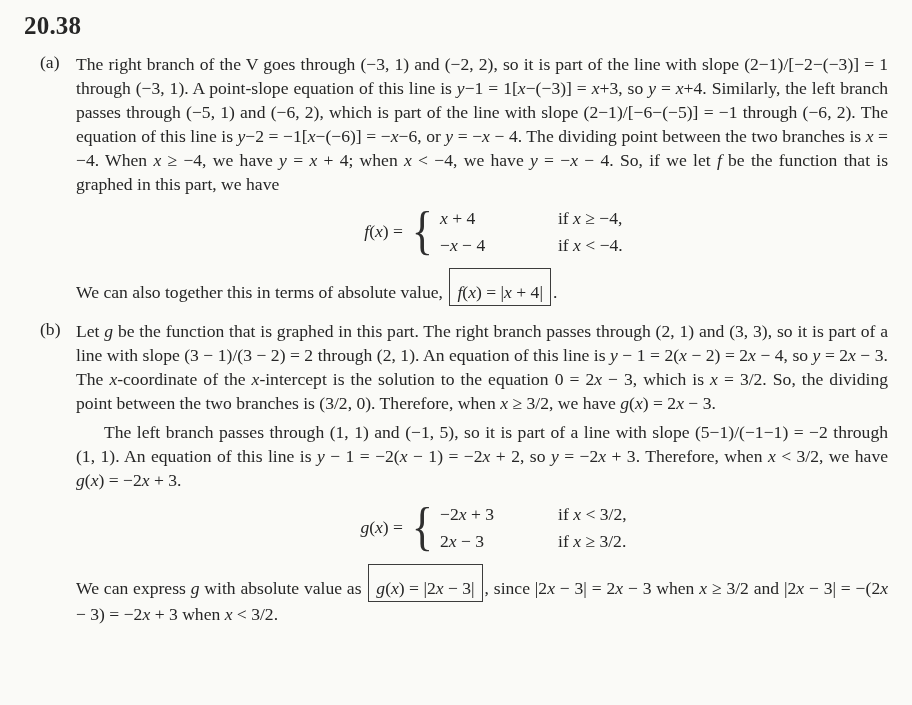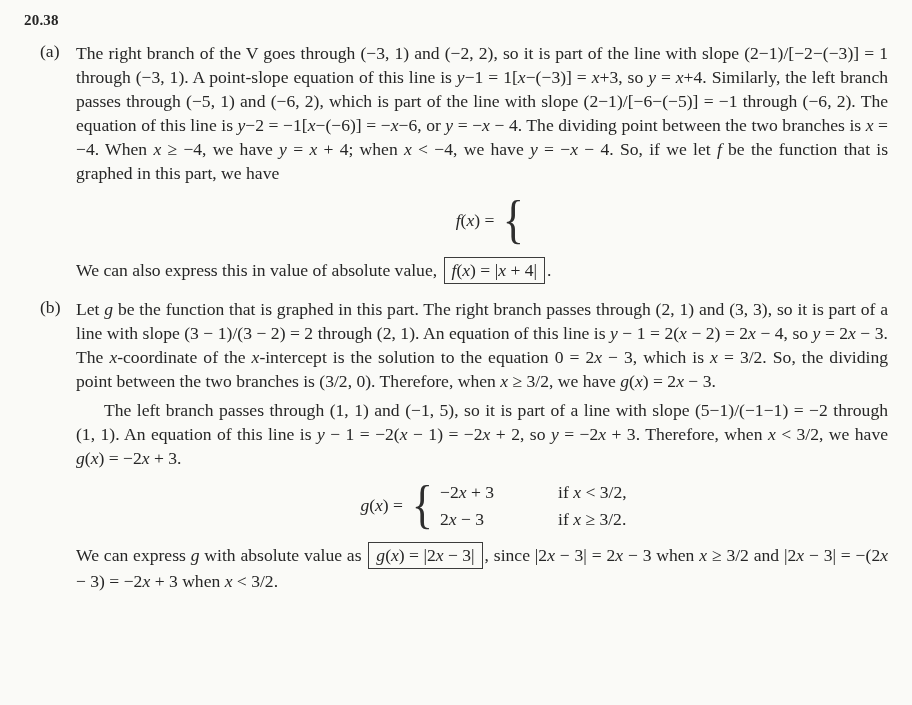--- a/index.html
+++ b/index.html
@@ -14,21 +14,21 @@
     font-size: 17.6px;
   }
   .page {
     box-sizing: border-box;
     width: 912px;
     height: 705px;
     padding: 10px 24px 0 24px;
   }
   .problem-number {
     font-weight: bold;
-    font-size: 15px;
+    font-size: 25px;
     letter-spacing: 0.2px;
     margin: 2px 0 12px 0;
   }
   .part {
     display: flex;
     margin-left: 16px;
     margin-bottom: 13px;
   }
   .part-label {
     flex: 0 0 36px;
@@ -65,21 +65,21 @@
     grid-template-columns: auto auto;
     column-gap: 30px;
     row-gap: 3px;
     line-height: 24px;
   }
   .case-expr { min-width: 88px; white-space: nowrap; }
   .case-cond { white-space: nowrap; }
   .boxed {
     display: inline-block;
     border: 1.5px solid #3c3c3c;
-    padding: 1px 7px 2px 7px;
+    padding: 12px 7px 2px 7px;
     margin: 0 2px;
     white-space: nowrap;
     line-height: 22px;
   }
   i { font-style: italic; }
 </style>
 </head>
 <body>
 
 <div class="page">
@@ -87,24 +87,30 @@
   <div class="problem-number">20.38</div>
 
   <div class="part">
     <div class="part-label">(a)</div>
     <div class="part-body">
       <p class="para">The right branch of the V goes through (−3, 1) and (−2, 2), so it is part of the line with slope (2−1)/[−2−(−3)] = 1 through (−3, 1). A point-slope equation of this line is <i>y</i>−1 = 1[<i>x</i>−(−3)] = <i>x</i>+3, so <i>y</i> = <i>x</i>+4. Similarly, the left branch passes through (−5, 1) and (−6, 2), which is part of the line with slope (2−1)/[−6−(−5)] = −1 through (−6, 2). The equation of this line is <i>y</i>−2 = −1[<i>x</i>−(−6)] = −<i>x</i>−6, or <i>y</i> = −<i>x</i> − 4. The dividing point between the two branches is <i>x</i> = −4. When <i>x</i> ≥ −4, we have <i>y</i> = <i>x</i> + 4; when <i>x</i> &lt; −4, we have <i>y</i> = −<i>x</i> − 4. So, if we let <i>f</i> be the function that is graphed in this part, we have</p>
 
       <div class="formula">
         <span class="flhs"><i>f</i>(<i>x</i>) =</span>
         <span class="brace">{</span>
+        <div class="cases">
+          <span class="case-expr"><i>x</i> + 4</span>
+          <span class="case-cond">if <i>x</i> ≥ −4,</span>
+          <span class="case-expr">−<i>x</i> − 4</span>
+          <span class="case-cond">if <i>x</i> &lt; −4.</span>
+        </div>
       </div>
 
       <p class="para">
-        <span>We can also express this in value of absolute value, </span><span class="boxed"><i>f</i>(<i>x</i>) = |<i>x</i> + 4|</span><span>.</span>
+        <span>We can also together this in terms of absolute value, </span><span class="boxed"><i>f</i>(<i>x</i>) = |<i>x</i> + 4|</span><span>.</span>
       </p>
     </div>
   </div>
 
   <div class="part">
     <div class="part-label">(b)</div>
     <div class="part-body">
       <p class="para">Let <i>g</i> be the function that is graphed in this part. The right branch passes through (2, 1) and (3, 3), so it is part of a line with slope (3 − 1)/(3 − 2) = 2 through (2, 1). An equation of this line is <i>y</i> − 1 = 2(<i>x</i> − 2) = 2<i>x</i> − 4, so <i>y</i> = 2<i>x</i> − 3. The <i>x</i>-coordinate of the <i>x</i>-intercept is the solution to the equation 0 = 2<i>x</i> − 3, which is <i>x</i> = 3/2. So, the dividing point between the two branches is (3/2, 0). Therefore, when <i>x</i> ≥ 3/2, we have <i>g</i>(<i>x</i>) = 2<i>x</i> − 3.</p>
 
       <p class="para indent">The left branch passes through (1, 1) and (−1, 5), so it is part of a line with slope (5−1)/(−1−1) = −2 through (1, 1). An equation of this line is <i>y</i> − 1 = −2(<i>x</i> − 1) = −2<i>x</i> + 2, so <i>y</i> = −2<i>x</i> + 3. Therefore, when <i>x</i> &lt; 3/2, we have <i>g</i>(<i>x</i>) = −2<i>x</i> + 3.</p>

